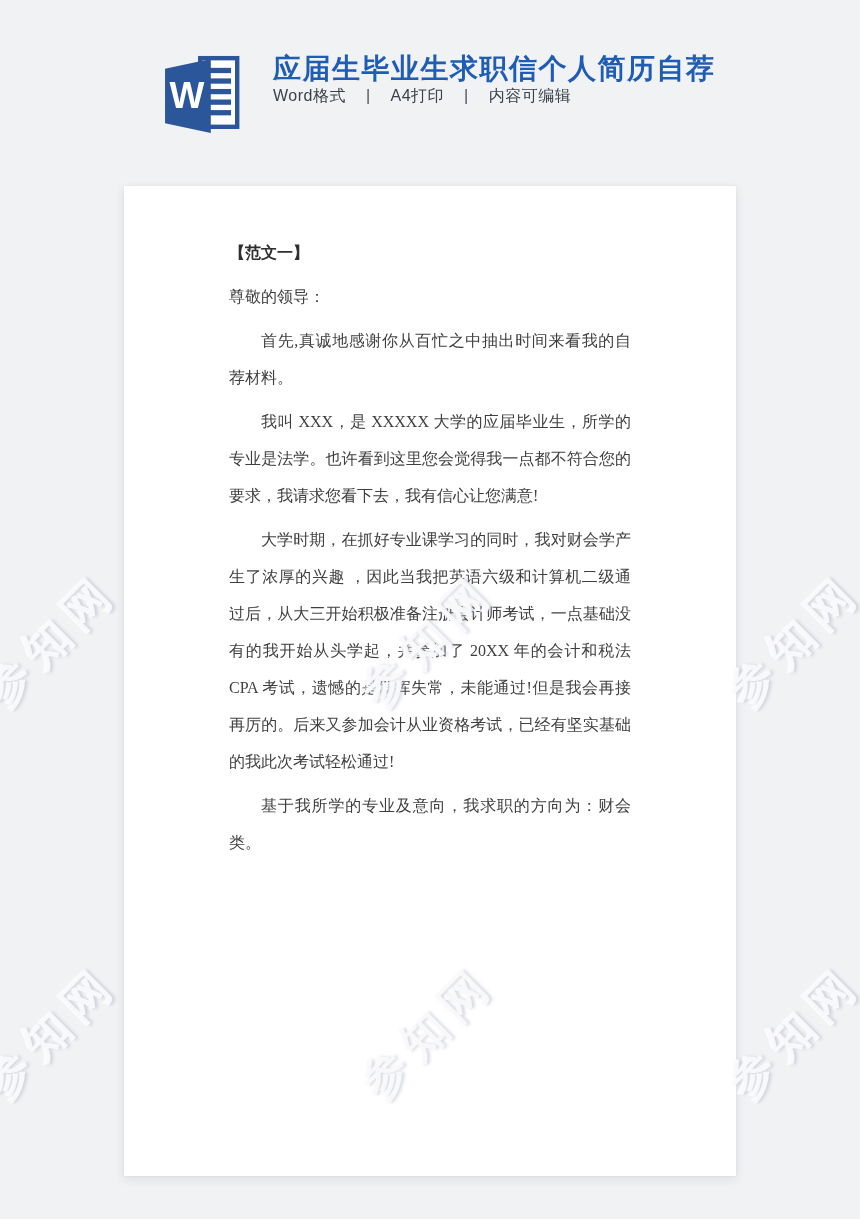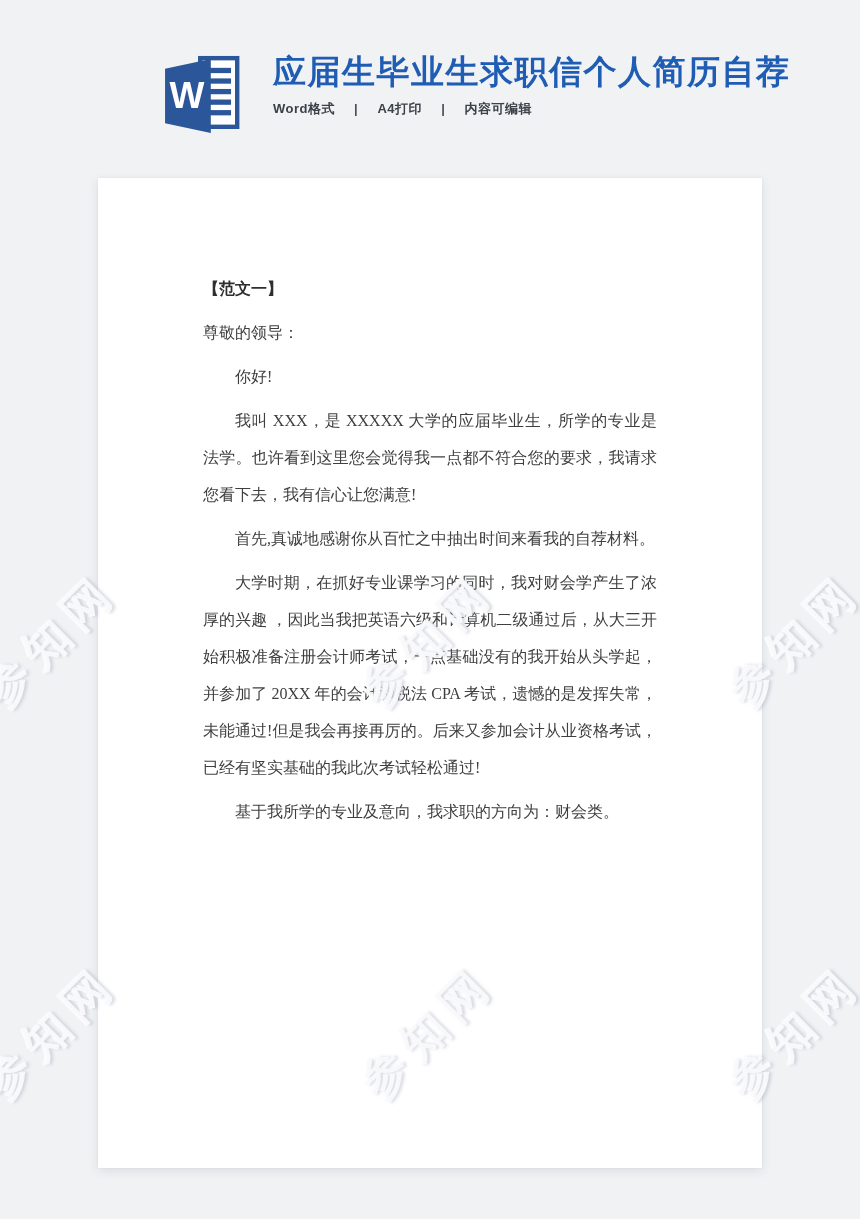--- a/index.html
+++ b/index.html
@@ -17,43 +17,43 @@
     height: 170px;
     padding: 50px 0 0 158px;
     display: flex;
     align-items: flex-start;
     gap: 27px;
   }
   .word-icon { width: 88px; height: 86px; flex: none; margin-top: 3px; }
   .word-icon svg { display: block; width: 100%; height: 100%; }
   .title {
     margin: 2px 0 0 0;
-    font-size: 33px;
+    font-size: 28px;
     font-weight: bold;
     letter-spacing: 1.5px;
     color: var(--title-blue, #1f5cb4);
     line-height: 1.2;
   }
   .meta {
-    margin-top: 8px;
-    font-size: 13px;
-    font-weight: bold;
+    margin-top: 0;
+    font-size: 16px;
+    font-weight: normal;
     color: #3c4149;
     letter-spacing: 0.5px;
   }
   .meta .sep { margin: 0 15px; color: #4a4f57; }
 
   
   .doc-card {
     position: relative;
-    width: 664px; height: 990px;
-    margin: 8px auto;
+    width: 612px; height: 990px;
+    margin: 16px auto;
     background: var(--card-bg, #ffffff);
     box-shadow: 0 3px 10px rgba(40, 50, 70, 0.10), 0 0 2px rgba(40, 50, 70, 0.07);
-    padding: 92px 105px 0 105px;
+    padding: 48px 105px 0 105px;
     overflow: hidden;
   }
   .section-label {
     margin: 0 0 7px 0;
     font-size: 16px;
     line-height: 37px;
     font-weight: bold;
     color: #2e2e2e;
     font-family: "Liberation Sans", sans-serif;
   }
@@ -118,23 +118,22 @@
         <span>A4打印</span>
         <span class="sep">|</span>
         <span>内容可编辑</span>
       </div>
     </div>
   </header>
 
   <main class="doc-card">
     <h2 class="section-label">【范文一】</h2>
     <p>尊敬的领导：</p>
-    <p class="indent">你好!</p>
+    <p class="indent">首先,真诚地感谢你从百忙之中抽出时间来看我的自荐材料。</p>
     <p class="indent">我叫 XXX，是 XXXXX 大学的应届毕业生，所学的专业是法学。也许看到这里您会觉得我一点都不符合您的要求，我请求您看下去，我有信心让您满意!</p>
-    <p class="indent">首先,真诚地感谢你从百忙之中抽出时间来看我的自荐材料。</p>
     <p class="indent">大学时期，在抓好专业课学习的同时，我对财会学产生了浓厚的兴趣 ，因此当我把英语六级和计算机二级通过后，从大三开始积极准备注册会计师考试，一点基础没有的我开始从头学起，并参加了 20XX 年的会计和税法 CPA 考试，遗憾的是发挥失常，未能通过!但是我会再接再厉的。后来又参加会计从业资格考试，已经有坚实基础的我此次考试轻松通过!</p>
     <p class="indent">基于我所学的专业及意向，我求职的方向为：财会类。</p>
   </main>
 
   <div class="watermark-layer">
     <span class="watermark wm-1">参知网</span>
     <span class="watermark wm-2">参知网</span>
     <span class="watermark wm-3">参知网</span>
     <span class="watermark wm-4">参知网</span>
     <span class="watermark wm-5">参知网</span>

